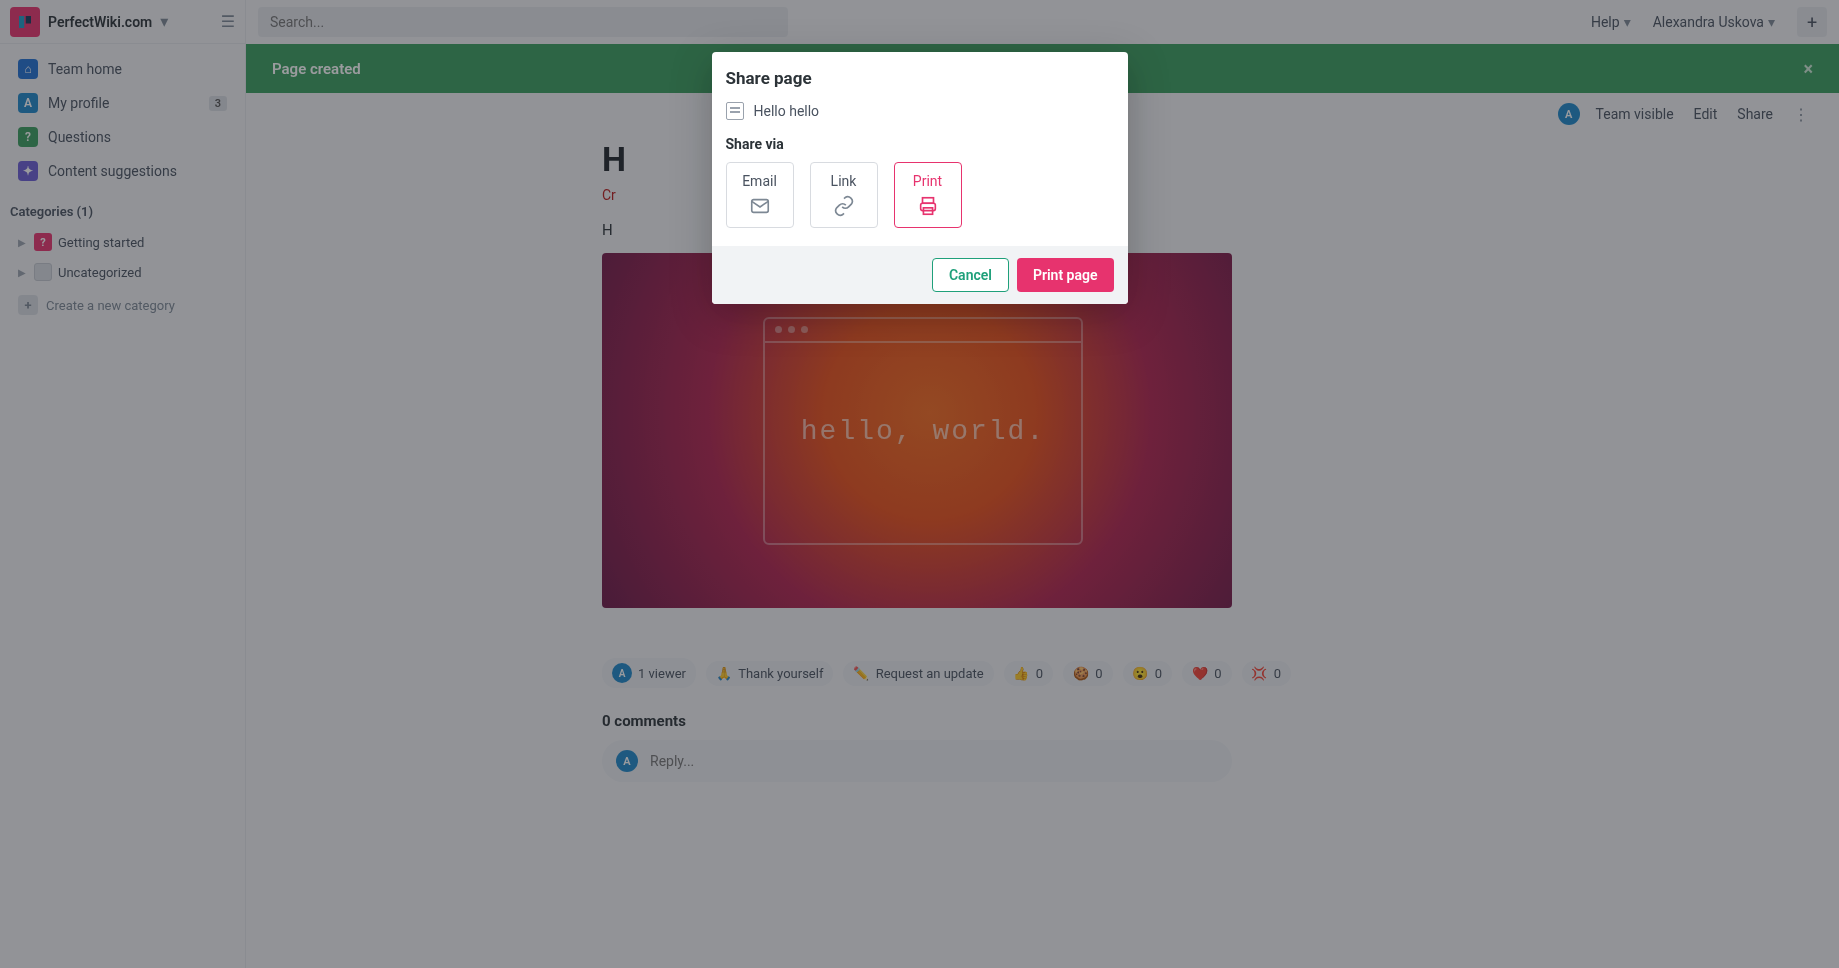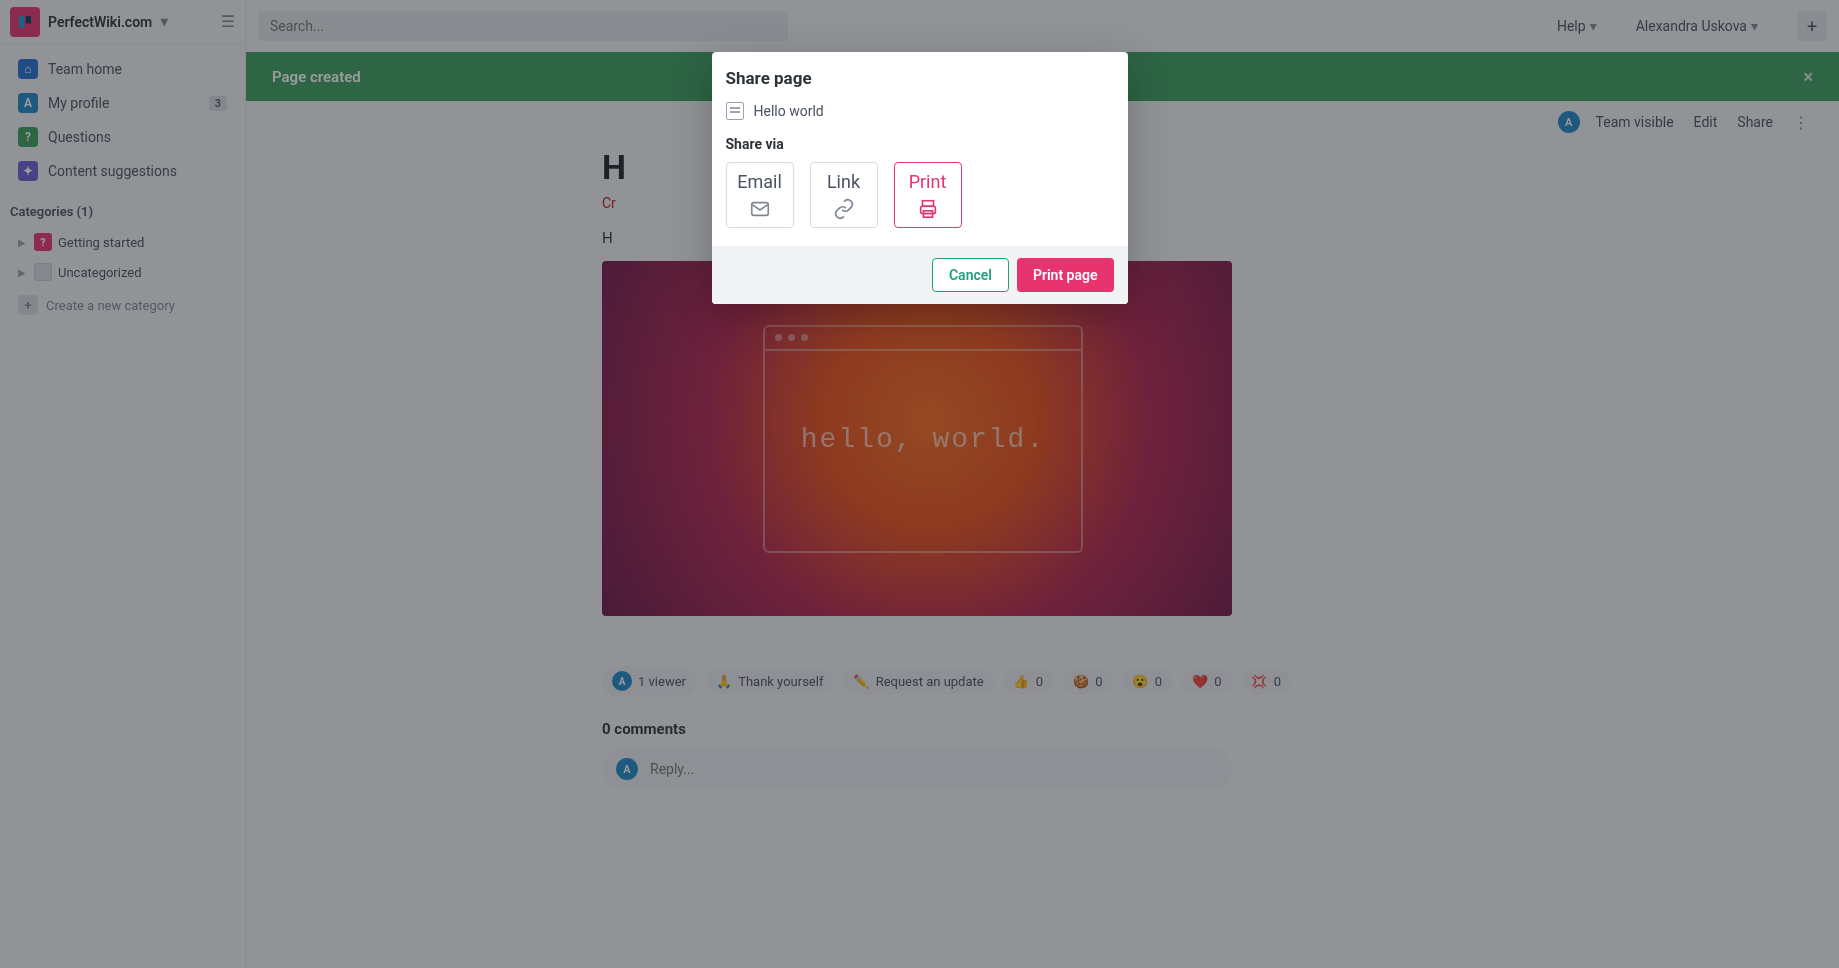--- a/index.html
+++ b/index.html
@@ -22,21 +22,21 @@
 .sb-badge { margin-left:auto; background:#d8dbe0; color:#555; font-size:11px; padding:1px 6px; border-radius:3px; font-weight:600; }
 .sb-cat-header { font-size:13px; font-weight:600; color:#4a5360; padding:8px 10px; }
 .sb-cat-item { display:flex; align-items:center; gap:6px; padding:6px 8px; font-size:13px; color:#4a5360; cursor:pointer; }
 .tree-caret { color:#9aa2ad; font-size:10px; width:10px; }
 .cat-icon { width:18px; height:18px; border-radius:3px; display:flex; align-items:center; justify-content:center; color:#fff; font-size:11px; font-weight:700; }
 .create-cat { display:flex; align-items:center; gap:8px; padding:8px; color:#7d8894; font-size:13px; cursor:pointer; }
 .plus-box { width:20px; height:20px; border-radius:4px; background:#d8dbe0; color:#7d8894; display:flex; align-items:center; justify-content:center; font-weight:700; }
 
 
 .main { flex:1; display:flex; flex-direction:column; background:#f0f1f3; overflow:hidden; }
-.topbar { height:52px; display:flex; align-items:center; padding:0 12px; gap:27px; }
+.topbar { height:44px; display:flex; align-items:center; padding:0 12px; gap:10px; }
 .search { flex:0 0 530px; background:#e2e4e8; border-radius:4px; height:30px; padding:0 12px; color:#7d8894; font-size:14px; border:none; outline:none; }
 .tb-spacer { flex:1; }
 .tb-link { color:#4a5360; font-size:14px; cursor:pointer; padding:4px 6px; display:flex; align-items:center; gap:4px; }
 .tb-plus { width:30px; height:30px; background:#e2e4e8; border-radius:4px; display:flex; align-items:center; justify-content:center; color:#4a5360; cursor:pointer; font-size:18px; margin-left:6px;}
 
 .banner { background:#3a9d5d; color:#fff; padding:14px 26px; font-weight:600; font-size:15px; display:flex; align-items:center; }
 .banner-close { margin-left:auto; cursor:pointer; color:#cfe9d7; font-size:18px; }
 
 .page-toolbar { display:flex; align-items:center; gap:12px; padding:10px 26px; justify-content:flex-end; }
 .avatar { width:22px; height:22px; border-radius:50%; background:#1e88c9; color:#fff; font-size:11px; font-weight:600; display:flex; align-items:center; justify-content:center; }
@@ -65,21 +65,21 @@
 .modal { width:416px; background:#fff; border-radius:4px; box-shadow:0 10px 40px rgba(0,0,0,.25); margin-top:52px; overflow:hidden; }
 .modal-body { padding:16px 14px 0; }
 .modal-title { font-size:17px; font-weight:700; color:#2c3338; }
 .modal-page { display:flex; align-items:center; gap:10px; margin-top:14px; color:#4a5360; font-size:14px; }
 .page-icon { width:18px; height:18px; border:1.5px solid #9aa2ad; border-radius:2px; position:relative; }
 .page-icon::before, .page-icon::after { content:""; position:absolute; left:3px; right:3px; height:1.5px; background:#9aa2ad; }
 .page-icon::before { top:4px; }
 .page-icon::after { top:8px; }
 .share-via-label { font-size:14px; font-weight:700; color:#2c3338; margin-top:16px; }
 .share-options { display:flex; gap:16px; margin-top:10px; }
-.share-opt { width:68px; height:66px; border:1px solid #d8dbe0; border-radius:4px; display:flex; flex-direction:column; align-items:center; justify-content:center; gap:6px; cursor:pointer; font-size:18px; color:#4a5360; }
+.share-opt { width:68px; height:66px; border:1px solid #d8dbe0; border-radius:4px; display:flex; flex-direction:column; align-items:center; justify-content:center; gap:6px; cursor:pointer; font-size:14px; color:#4a5360; }
 .share-opt.selected { border:1.5px solid #e7336e; color:#e7336e; }
 .share-opt svg { width:22px; height:22px; }
 .modal-footer { background:#f1f3f5; padding:12px 14px; display:flex; justify-content:flex-end; gap:8px; margin-top:18px; }
 .btn { font-size:14px; font-weight:600; padding:8px 16px; border-radius:4px; cursor:pointer; border:none; }
 .btn-secondary { background:#fff; border:1px solid #1fa07a; color:#1fa07a; }
 .btn-primary { background:#e7336e; color:#fff; }
 </style>
 </head>
 <body>
 
@@ -226,21 +226,21 @@
     </div>
   </main>
 </div>
 
 <div class="overlay">
   <div class="modal">
     <div class="modal-body">
       <div class="modal-title">Share page</div>
       <div class="modal-page">
         <span class="page-icon"></span>
-        <span>Hello world</span>
+        <span>Hello hello</span>
       </div>
       <div class="share-via-label">Share via</div>
       <div class="share-options">
         <div class="share-opt">
           <span>Email</span>
           <svg viewBox="0 0 24 24" fill="none" stroke="#7d8894" stroke-width="1.8">
               <rect x="3" y="5" width="18" height="14" rx="2"></rect>
               <path d="M3 7l9 6 9-6"></path>
             </svg>
         </div>

